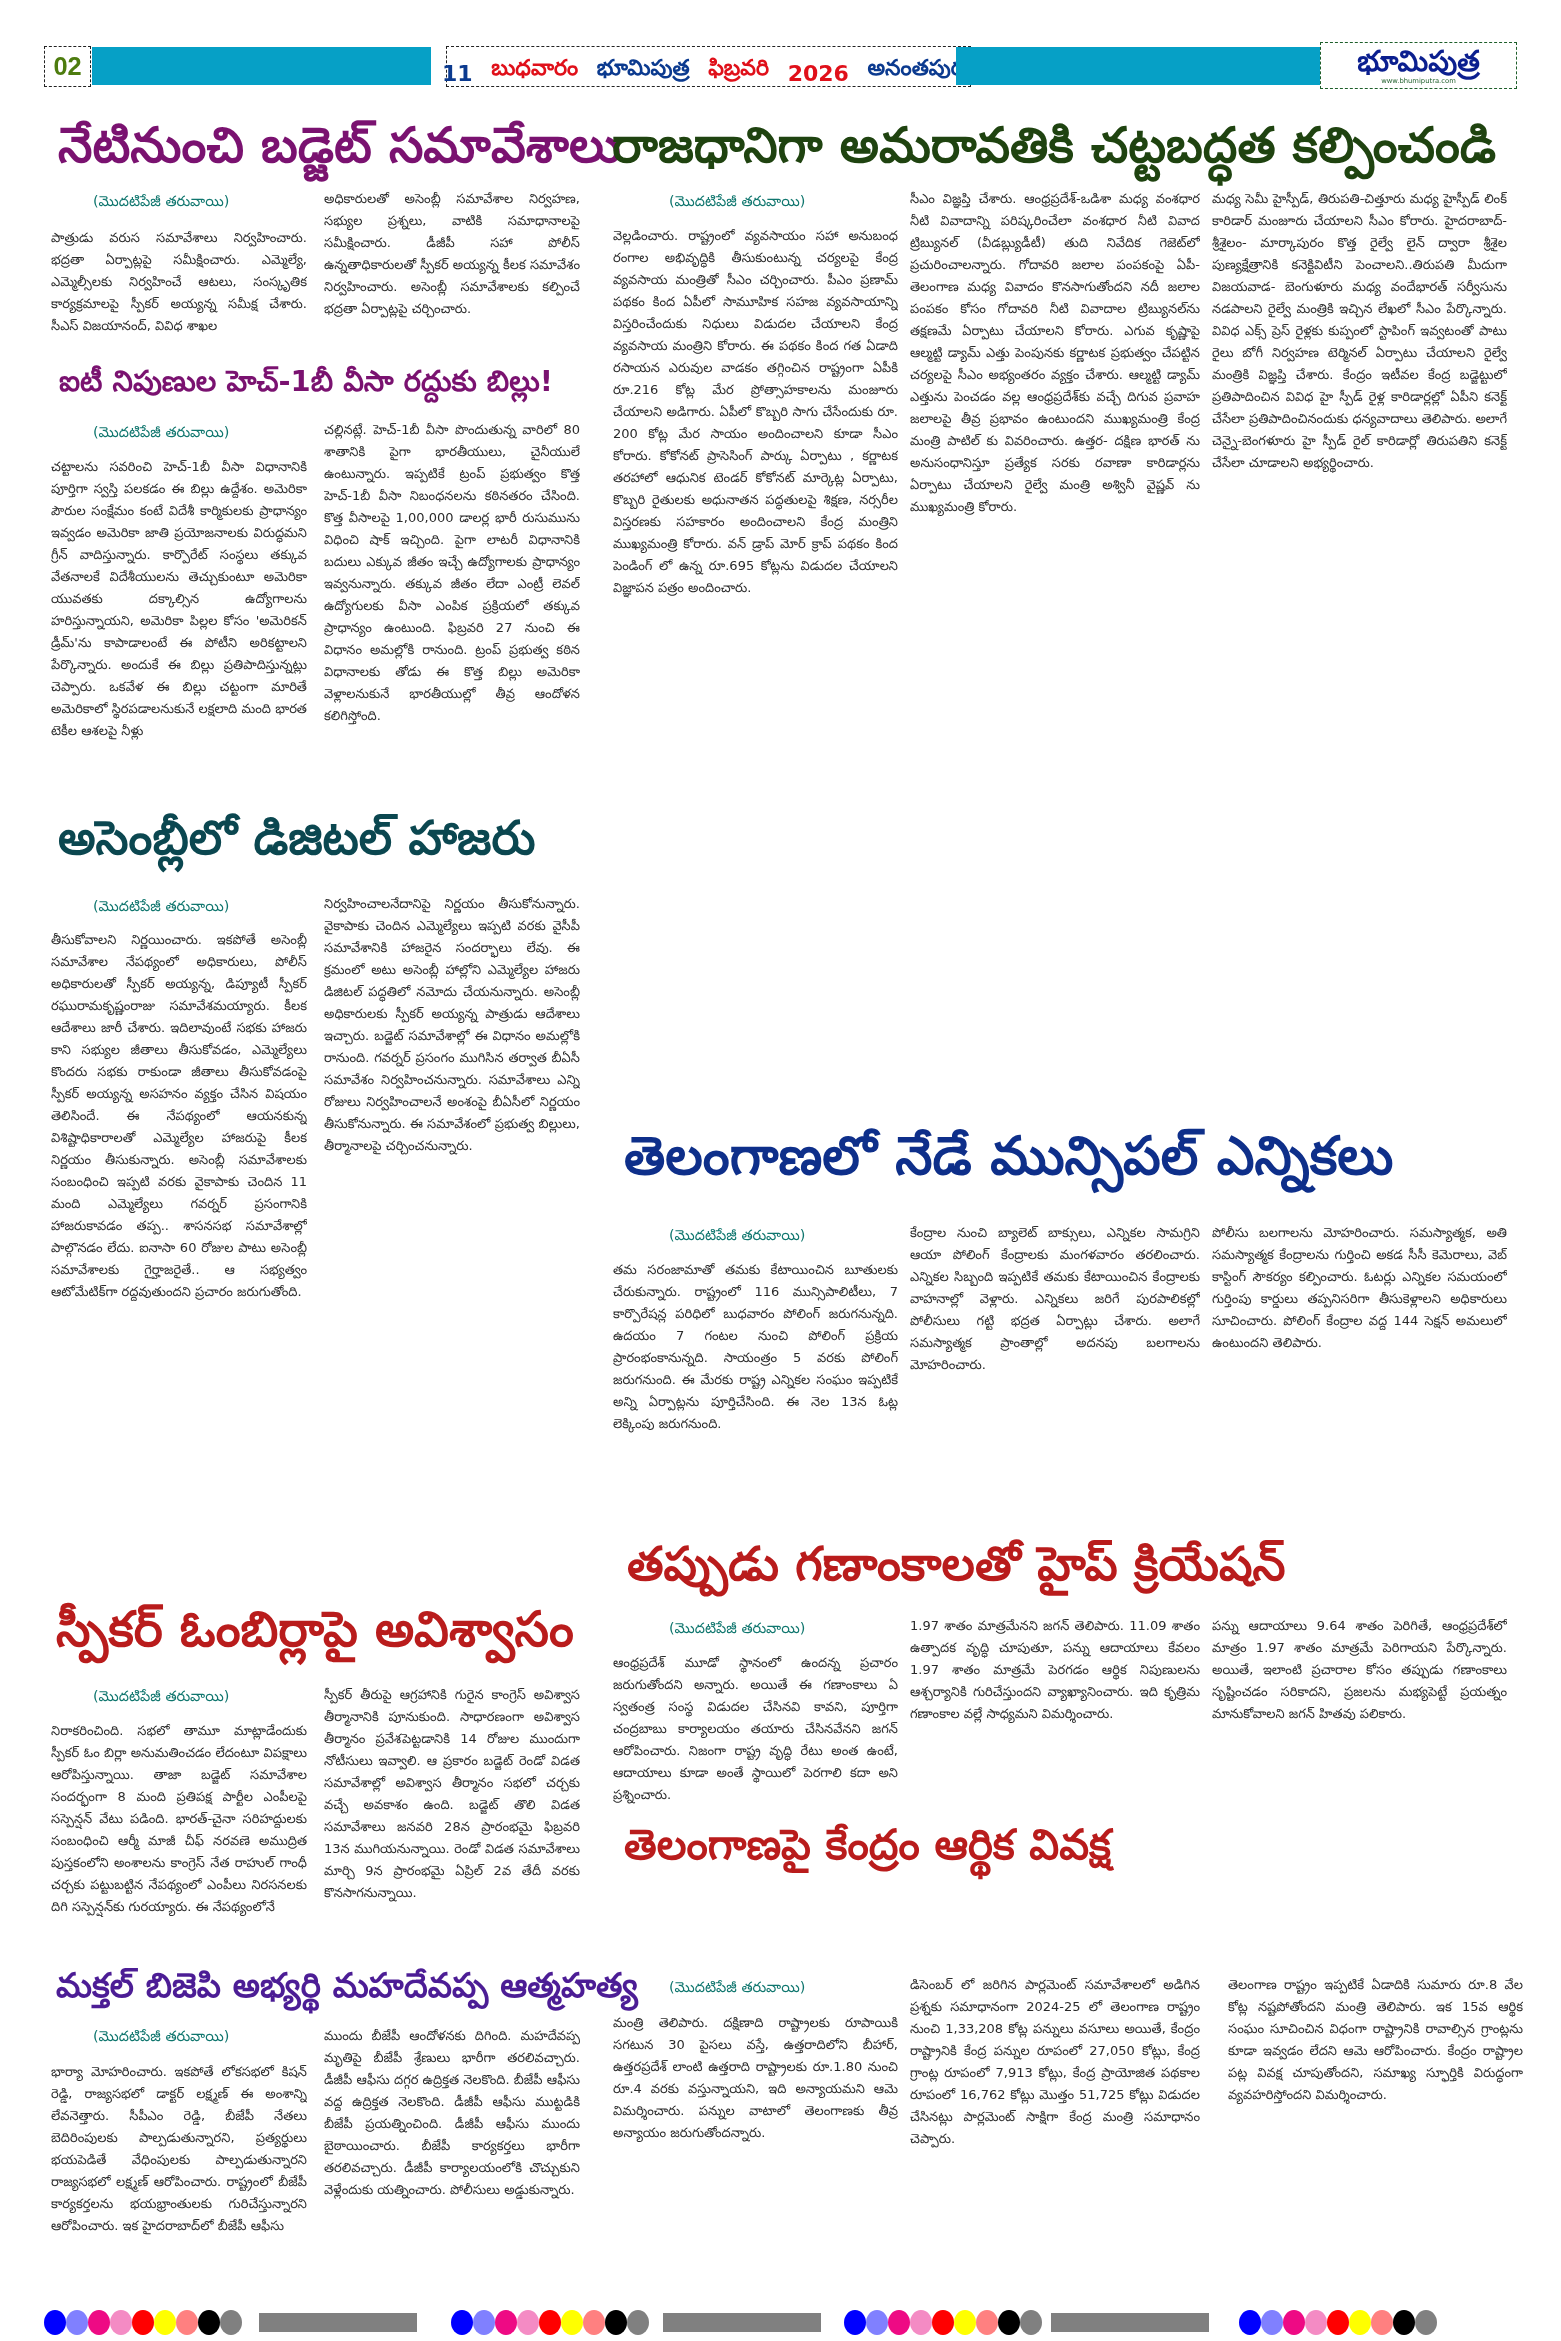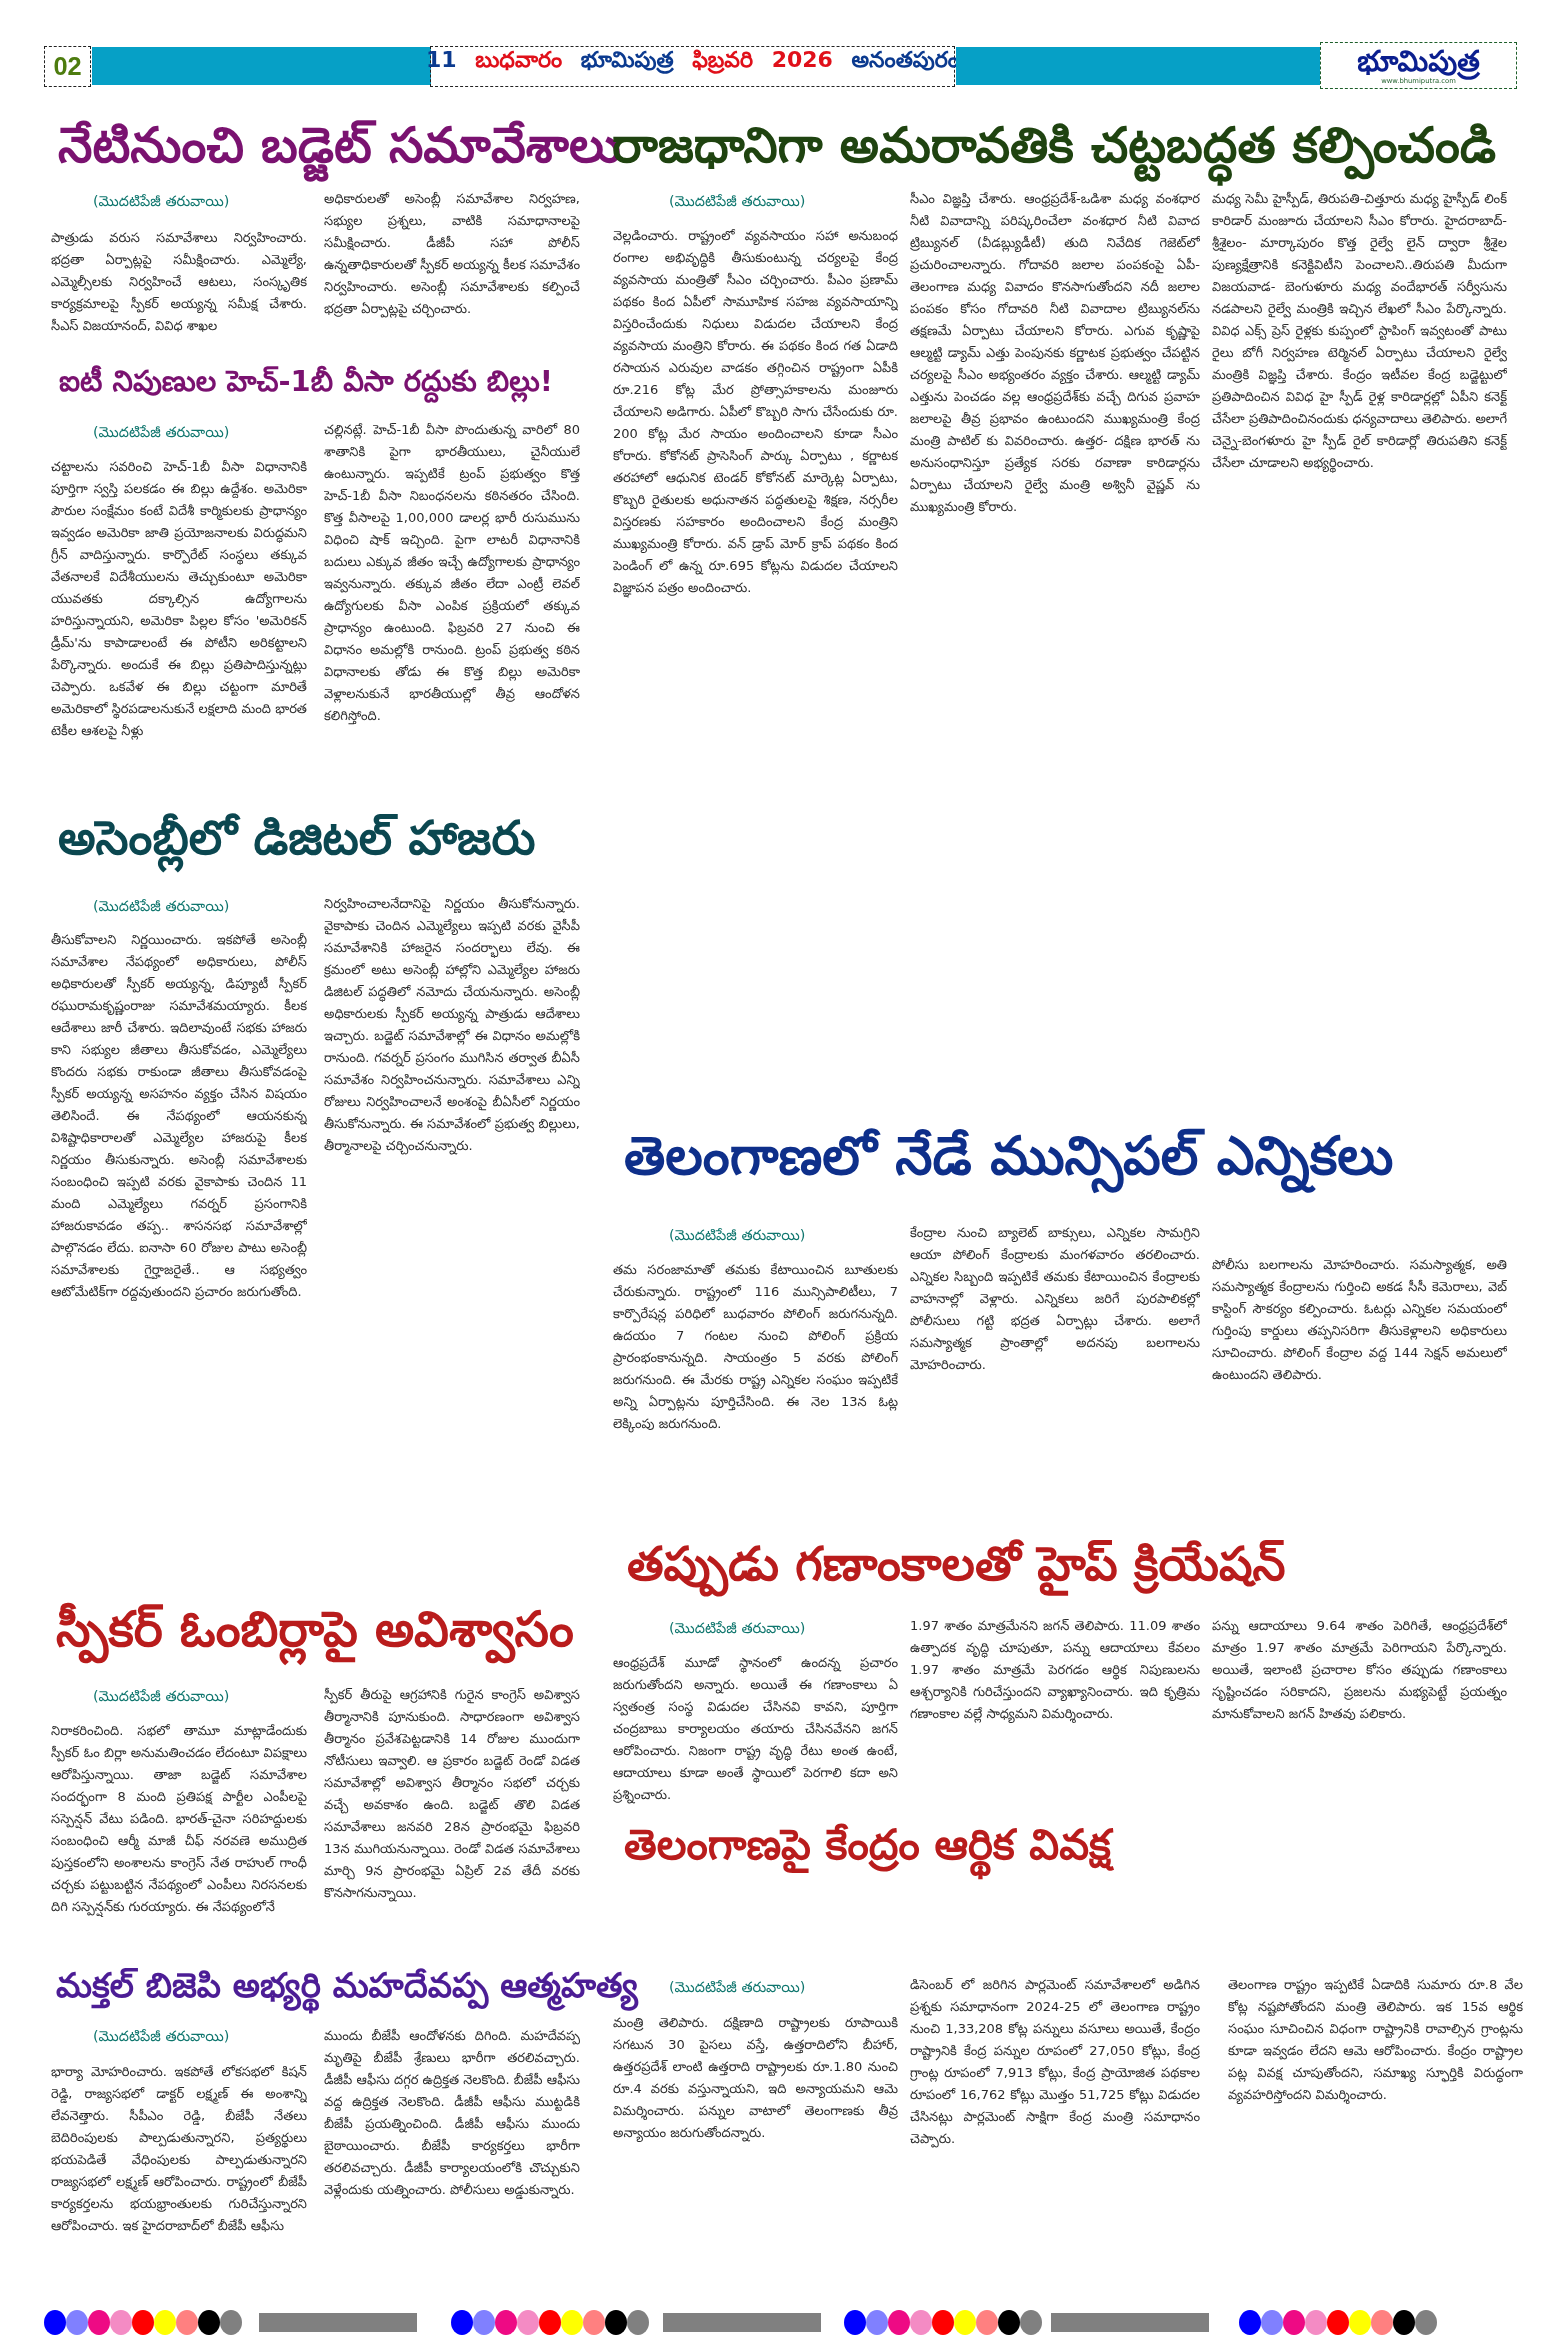--- a/index.html
+++ b/index.html
@@ -1,21 +1,21 @@
 <!DOCTYPE html>
 <html style="font-size:13.6px"><head>
 <meta charset="utf-8">
 <style>
   html, body { margin:0; padding:0; background:#ffffff; }
   body { width:1562px; height:2342px; position:relative; overflow:hidden; font-family:"DejaVu Serif", serif; color:#222; }
   .abs { position:absolute; }
   
   .hdr-page { left:44px; top:46px; width:47px; height:41px; border:1.7px dashed #222; background:#fff; color:#4d7c0f; font:bold 25.4px "Liberation Sans", sans-serif; display:flex; align-items:center; justify-content:center; box-sizing:border-box; }
   .hdr-bar1 { left:92px; top:47px; width:339px; height:38px; background:#06a0c6; }
-  .hdr-date { left:430px; top:46px; width:525px; height:41px; border:1.7px dashed #222; box-sizing:border-box; display:flex; align-items:flex-start; justify-content:center; gap:18.6px; font:bold 22px "DejaVu Sans", sans-serif; }
+  .hdr-date { left:446px; top:46px; width:525px; height:41px; border:1.7px dashed #222; box-sizing:border-box; display:flex; align-items:flex-end; justify-content:center; gap:18.6px; font:bold 22px "DejaVu Sans", sans-serif; }
   .hdr-date .blue { color:#0b3a8f; }
   .hdr-date .red { color:#e0101a; }
   .hdr-bar2 { left:956px; top:47px; width:449px; height:38px; background:#06a0c6; }
   .hdr-logo { left:1320px; top:42px; width:197px; height:47px; border:1.7px dashed #1d5e2a; background:#fff; box-sizing:border-box; display:flex; flex-direction:column; align-items:center; justify-content:center; }
   .hdr-logo .name { color:#0b1f8f; font:bold 29px "DejaVu Sans", sans-serif; line-height:30.5px; }
   .hdr-logo .sub { color:#1d5e2a; font:6.8px "DejaVu Sans", sans-serif; }
 
   
   .hl { font-family:"DejaVu Sans", sans-serif; font-weight:bold; white-space:nowrap; line-height:1.1; }
   .purple { color:#7a1270;text-align:center; }
@@ -80,21 +80,21 @@
 <div class="abs hl green" style="left:612px;top:119px;font-size:49px;">రాజధానిగా అమరావతికి చట్టబద్ధత కల్పించండి</div>
 <div class="abs cont" style="left:669px;top:193px;">(మొదటిపేజీ తరువాయి)</div>
 <div class="abs col" style="left:613px;top:225px;width:285px;height:856px;">వెల్లడించారు. రాష్ట్రంలో వ్యవసాయం సహా అనుబంధ రంగాల అభివృద్ధికి తీసుకుంటున్న చర్యలపై కేంద్ర వ్యవసాయ మంత్రితో సీఎం చర్చించారు. పీఎం ప్రణామ్ పథకం కింద ఏపీలో సామూహిక సహజ వ్యవసాయాన్ని విస్తరించేందుకు నిధులు విడుదల చేయాలని కేంద్ర వ్యవసాయ మంత్రిని కోరారు. ఈ పథకం కింద గత ఏడాది రసాయన ఎరువుల వాడకం తగ్గించిన రాష్ట్రంగా ఏపీకి రూ.216 కోట్ల మేర ప్రోత్సాహకాలను మంజూరు చేయాలని అడిగారు. ఏపీలో కొబ్బరి సాగు చేసేందుకు రూ. 200 కోట్ల మేర సాయం అందించాలని కూడా సీఎం కోరారు. కోకోనట్ ప్రాసెసింగ్ పార్కు ఏర్పాటు , కర్ణాటక తరహాలో ఆధునిక టెండర్ కోకోనట్ మార్కెట్ల ఏర్పాటు, కొబ్బరి రైతులకు అధునాతన పద్ధతులపై శిక్షణ, నర్సరీల విస్తరణకు సహకారం అందించాలని కేంద్ర మంత్రిని ముఖ్యమంత్రి కోరారు. వన్ డ్రాప్ మోర్ క్రాప్ పథకం కింద పెండింగ్ లో ఉన్న రూ.695 కోట్లను విడుదల చేయాలని విజ్ఞాపన పత్రం అందించారు.</div>
 <div class="abs col" style="left:910px;top:188px;width:290px;height:893px;">సీఎం విజ్ఞప్తి చేశారు. ఆంధ్రప్రదేశ్-ఒడిశా మధ్య వంశధార నీటి వివాదాన్ని పరిష్కరించేలా వంశధార నీటి వివాద ట్రిబ్యునల్ (వీడబ్ల్యుడీటీ) తుది నివేదిక గెజెట్‌లో ప్రచురించాలన్నారు. గోదావరి జలాల పంపకంపై ఏపీ-తెలంగాణ మధ్య వివాదం కొనసాగుతోందని నదీ జలాల పంపకం కోసం గోదావరి నీటి వివాదాల ట్రిబ్యునల్‌ను తక్షణమే ఏర్పాటు చేయాలని కోరారు. ఎగువ కృష్ణాపై ఆల్మట్టి డ్యామ్ ఎత్తు పెంపునకు కర్ణాటక ప్రభుత్వం చేపట్టిన చర్యలపై సీఎం అభ్యంతరం వ్యక్తం చేశారు. ఆల్మట్టి డ్యామ్ ఎత్తును పెంచడం వల్ల ఆంధ్రప్రదేశ్‌కు వచ్చే దిగువ ప్రవాహ జలాలపై తీవ్ర ప్రభావం ఉంటుందని ముఖ్యమంత్రి కేంద్ర మంత్రి పాటిల్ కు వివరించారు. ఉత్తర- దక్షిణ భారత్ ను అనుసంధానిస్తూ ప్రత్యేక సరకు రవాణా కారిడార్లను ఏర్పాటు చేయాలని రైల్వే మంత్రి అశ్వినీ వైష్ణవ్ ను ముఖ్యమంత్రి కోరారు.</div>
 <div class="abs col" style="left:1212px;top:188px;width:295px;height:893px;">మధ్య సెమీ హైస్పీడ్, తిరుపతి-చిత్తూరు మధ్య హైస్పీడ్ లింక్ కారిడార్ మంజూరు చేయాలని సీఎం కోరారు. హైదరాబాద్- శ్రీశైలం- మార్కాపురం కొత్త రైల్వే లైన్ ద్వారా శ్రీశైల పుణ్యక్షేత్రానికి కనెక్టివిటీని పెంచాలని..తిరుపతి మీదుగా విజయవాడ- బెంగుళూరు మధ్య వందేభారత్ సర్వీసును నడపాలని రైల్వే మంత్రికి ఇచ్చిన లేఖలో సీఎం పేర్కొన్నారు. వివిధ ఎక్స్ ప్రెస్ రైళ్లకు కుప్పంలో స్టాపింగ్ ఇవ్వటంతో పాటు రైలు బోగీ నిర్వహణ టెర్మినల్ ఏర్పాటు చేయాలని రైల్వే మంత్రికి విజ్ఞప్తి చేశారు. కేంద్రం ఇటీవల కేంద్ర బడ్జెట్టులో ప్రతిపాదించిన వివిధ హై స్పీడ్ రైళ్ల కారిడార్లల్లో ఏపీని కనెక్ట్ చేసేలా ప్రతిపాదించినందుకు ధన్యవాదాలు తెలిపారు. అలాగే చెన్నై-బెంగళూరు హై స్పీడ్ రైల్ కారిడార్లో తిరుపతిని కనెక్ట్ చేసేలా చూడాలని అభ్యర్థించారు.</div>
 
 <div class="abs hl navy" style="left:624px;top:1127px;font-size:53px;">తెలంగాణలో నేడే మున్సిపల్ ఎన్నికలు</div>
 <div class="abs cont" style="left:669px;top:1227px;">(మొదటిపేజీ తరువాయి)</div>
 <div class="abs col" style="left:613px;top:1259px;width:285px;height:220px;">తమ సరంజామాతో తమకు కేటాయించిన బూతులకు చేరుకున్నారు. రాష్ట్రంలో 116 మున్సిపాలిటీలు, 7 కార్పొరేషన్ల పరిధిలో బుధవారం పోలింగ్ జరుగనున్నది. ఉదయం 7 గంటల నుంచి పోలింగ్ ప్రక్రియ ప్రారంభంకానున్నది. సాయంత్రం 5 వరకు పోలింగ్ జరుగనుంది. ఈ మేరకు రాష్ట్ర ఎన్నికల సంఘం ఇప్పటికే అన్ని ఏర్పాట్లను పూర్తిచేసింది. ఈ నెల 13న ఓట్ల లెక్కింపు జరుగనుంది.</div>
 <div class="abs col" style="left:910px;top:1222px;width:290px;height:258px;">కేంద్రాల నుంచి బ్యాలెట్ బాక్సులు, ఎన్నికల సామగ్రిని ఆయా పోలింగ్ కేంద్రాలకు మంగళవారం తరలించారు. ఎన్నికల సిబ్బంది ఇప్పటికే తమకు కేటాయించిన కేంద్రాలకు వాహనాల్లో వెళ్లారు. ఎన్నికలు జరిగే పురపాలికల్లో పోలీసులు గట్టి భద్రత ఏర్పాట్లు చేశారు. అలాగే సమస్యాత్మక ప్రాంతాల్లో అదనపు బలగాలను మోహరించారు.</div>
-<div class="abs col" style="left:1212px;top:1222px;width:295px;height:258px;margin-top:32px;">పోలీసు బలగాలను మోహరించారు. సమస్యాత్మక, అతి సమస్యాత్మక కేంద్రాలను గుర్తించి అకడ సీసీ కెమెరాలు, వెబ్ కాస్టింగ్ సౌకర్యం కల్పించారు. ఓటర్లు ఎన్నికల సమయంలో గుర్తింపు కార్డులు తప్పనిసరిగా తీసుకెళ్లాలని అధికారులు సూచించారు. పోలింగ్ కేంద్రాల వద్ద 144 సెక్షన్ అమలులో ఉంటుందని తెలిపారు.</div>
+<div class="abs col" style="left:1212px;top:1222px;width:295px;height:258px;">పోలీసు బలగాలను మోహరించారు. సమస్యాత్మక, అతి సమస్యాత్మక కేంద్రాలను గుర్తించి అకడ సీసీ కెమెరాలు, వెబ్ కాస్టింగ్ సౌకర్యం కల్పించారు. ఓటర్లు ఎన్నికల సమయంలో గుర్తింపు కార్డులు తప్పనిసరిగా తీసుకెళ్లాలని అధికారులు సూచించారు. పోలింగ్ కేంద్రాల వద్ద 144 సెక్షన్ అమలులో ఉంటుందని తెలిపారు.</div>
 
 <div class="abs hl maroon" style="left:627px;top:1538px;font-size:47px;">తప్పుడు గణాంకాలతో హైప్ క్రియేషన్</div>
 <div class="abs cont" style="left:669px;top:1620px;">(మొదటిపేజీ తరువాయి)</div>
 <div class="abs col" style="left:613px;top:1652px;width:285px;height:175px;">ఆంధ్రప్రదేశ్ మూడో స్థానంలో ఉందన్న ప్రచారం జరుగుతోందని అన్నారు. అయితే ఈ గణాంకాలు ఏ స్వతంత్ర సంస్థ విడుదల చేసినవి కావని, పూర్తిగా చంద్రబాబు కార్యాలయం తయారు చేసినవేనని జగన్ ఆరోపించారు. నిజంగా రాష్ట్ర వృద్ధి రేటు అంత ఉంటే, ఆదాయాలు కూడా అంతే స్థాయిలో పెరగాలి కదా అని ప్రశ్నించారు.</div>
 <div class="abs col" style="left:910px;top:1615px;width:290px;height:212px;">1.97 శాతం మాత్రమేనని జగన్ తెలిపారు. 11.09 శాతం ఉత్పాదక వృద్ధి చూపుతూ, పన్ను ఆదాయాలు కేవలం 1.97 శాతం మాత్రమే పెరగడం ఆర్థిక నిపుణులను ఆశ్చర్యానికి గురిచేస్తుందని వ్యాఖ్యానించారు. ఇది కృత్రిమ గణాంకాల వల్లే సాధ్యమని విమర్శించారు.</div>
 <div class="abs col" style="left:1212px;top:1615px;width:295px;height:212px;">పన్ను ఆదాయాలు 9.64 శాతం పెరిగితే, ఆంధ్రప్రదేశ్‌లో మాత్రం 1.97 శాతం మాత్రమే పెరిగాయని పేర్కొన్నారు. అయితే, ఇలాంటి ప్రచారాల కోసం తప్పుడు గణాంకాలు సృష్టించడం సరికాదని, ప్రజలను మభ్యపెట్టే ప్రయత్నం మానుకోవాలని జగన్ హితవు పలికారు.</div>
 
 <div class="abs hl maroon" style="left:624px;top:1822px;font-size:42px;">తెలంగాణపై కేంద్రం ఆర్థిక వివక్ష</div>
 <div class="abs cont" style="left:669px;top:1979px;">(మొదటిపేజీ తరువాయి)</div>
 <div class="abs col" style="left:613px;top:2012px;width:285px;height:236px;">మంత్రి తెలిపారు. దక్షిణాది రాష్ట్రాలకు రూపాయికి సగటున 30 పైసలు వస్తే, ఉత్తరాదిలోని బీహార్, ఉత్తరప్రదేశ్ లాంటి ఉత్తరాది రాష్ట్రాలకు రూ.1.80 నుంచి రూ.4 వరకు వస్తున్నాయని, ఇది అన్యాయమని ఆమె విమర్శించారు. పన్నుల వాటాలో తెలంగాణకు తీవ్ర అన్యాయం జరుగుతోందన్నారు.</div>

